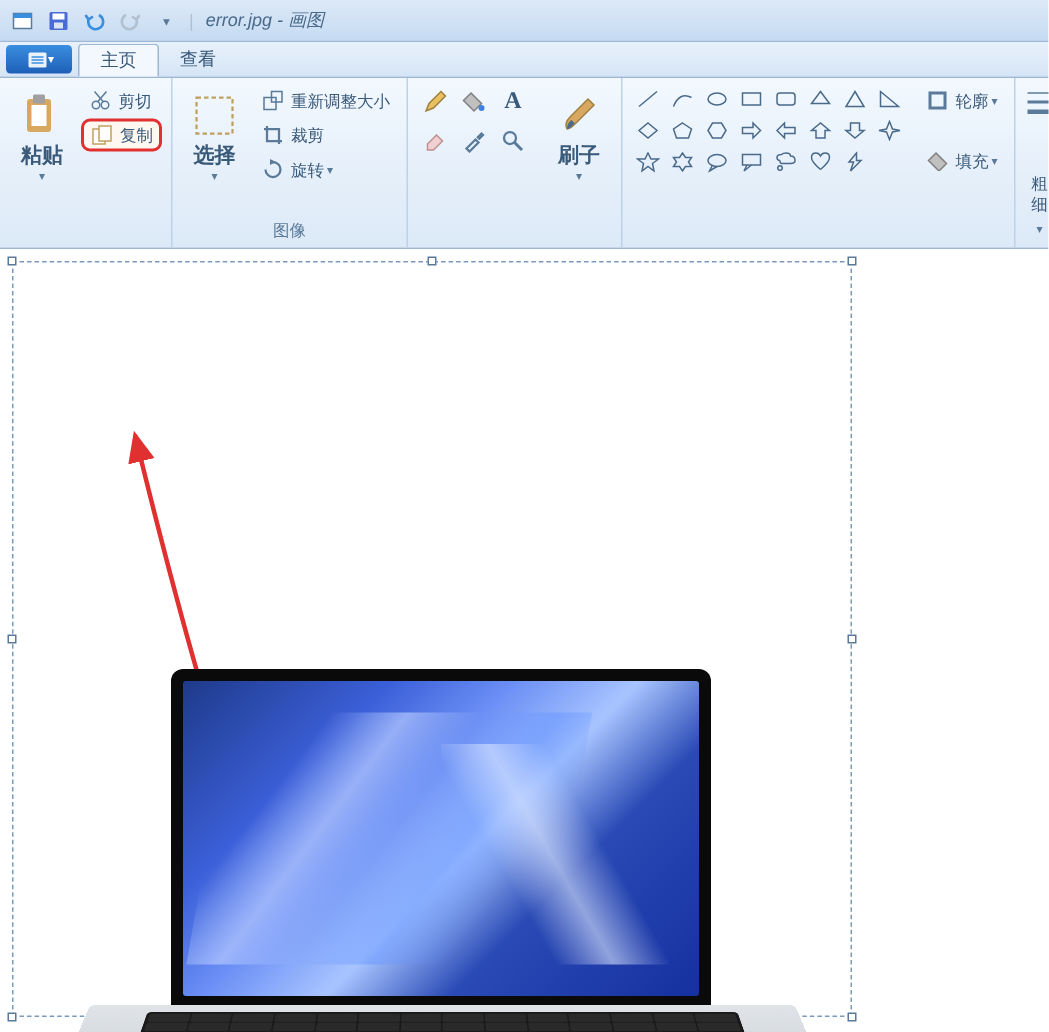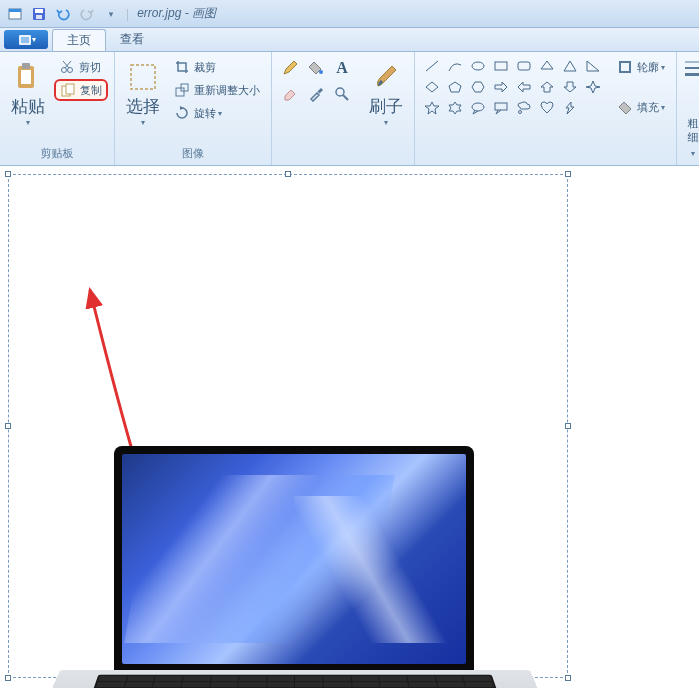--- a/index.html
+++ b/index.html
@@ -15,21 +15,21 @@
 .tab { padding: 0 14px; display: flex; align-items: center; color: #3a5a7a; }
 .tab.active { background: #f2f8fe; border: 1px solid #9db8d6; border-bottom: none; border-radius: 3px 3px 0 0; margin-top: 1px; }
 
 .ribbon { height: 114px; background: linear-gradient(#f2f8fe, #dce9f7); display: flex; border-bottom: 1px solid #9db8d6; }
 .group { border-right: 1px solid #bcd2e8; display: flex; flex-direction: column; }
 .group-body { flex: 1; display: flex; padding: 4px 6px; }
 .group-label { text-align: center; color: #5a7a9a; font-size: 11px; padding: 2px 0 4px; }
 
 .big-btn { width: 44px; display: flex; flex-direction: column; align-items: center; justify-content: flex-start; padding-top: 4px; border: 1px solid transparent; border-radius: 3px; }
 .big-icon { width: 32px; height: 32px; display: flex; align-items: center; justify-content: center; margin-bottom: 2px; }
-.btn-label { font-size: 17px; color: #3a5a7a; text-align: left; }
+.btn-label { font-size: 14px; color: #3a5a7a; text-align: left; font-weight: bold; }
 .dropdown-arrow { font-size: 8px; color: #5a7a9a; }
 
 .small-btns { display: flex; flex-direction: column; justify-content: flex-start; margin-left: 4px; gap: 1px; }
 .small-btn { display: flex; align-items: center; height: 22px; padding: 0 4px; border: 1px solid transparent; border-radius: 3px; }
 .small-icon { width: 16px; height: 16px; display: flex; align-items: center; justify-content: center; margin-right: 4px; }
 .small-label { font-size: 11px; color: #3a5a7a; white-space: nowrap; }
 
 .highlighted { border: 2px solid #e03030 !important; border-radius: 6px; background: #fff8f0; }
 
 .tool-grid { display: grid; grid-template-columns: repeat(3, 24px); grid-auto-rows: 24px; gap: 2px; align-content: start; }
@@ -143,51 +143,50 @@
           <span class="small-icon">
               <svg width="14" height="14">
                 <rect x="1" y="3" width="8" height="10" fill="#fff" stroke="#c0a060"></rect>
                 <rect x="5" y="1" width="8" height="10" fill="#fff" stroke="#c0a060"></rect>
               </svg>
             </span>
           <span class="small-label">复制</span>
         </div>
       </div>
     </div>
-    <div class="group-label">剪贴板</div>
   </div>
 
   <div class="group">
     <div class="group-body">
       <div class="big-btn">
         <div class="big-icon">
             <svg width="30" height="30">
               <rect x="3" y="3" width="24" height="24" fill="none" stroke="#c0a060" stroke-dasharray="3,2" stroke-width="1.5"></rect>
             </svg>
           </div>
         <span class="btn-label">选择</span>
         <span class="dropdown-arrow">▾</span>
       </div>
       <div class="small-btns">
         <div class="small-btn">
           <span class="small-icon">
               <svg width="14" height="14">
-                <path d="M3 1 L3 11 L13 11 M1 3 L11 3 L11 13" fill="none" stroke="#5a7a9a" stroke-width="1.5"></path>
-              </svg>
-            </span>
-          <span class="small-label">裁剪</span>
-        </div>
-        <div class="small-btn">
-          <span class="small-icon">
-              <svg width="14" height="14">
                 <rect x="1" y="5" width="8" height="8" fill="none" stroke="#5a7a9a"></rect>
                 <rect x="6" y="1" width="7" height="7" fill="none" stroke="#5a7a9a"></rect>
               </svg>
             </span>
           <span class="small-label">重新调整大小</span>
+        </div>
+        <div class="small-btn">
+          <span class="small-icon">
+              <svg width="14" height="14">
+                <path d="M3 1 L3 11 L13 11 M1 3 L11 3 L11 13" fill="none" stroke="#5a7a9a" stroke-width="1.5"></path>
+              </svg>
+            </span>
+          <span class="small-label">裁剪</span>
         </div>
         <div class="small-btn">
           <span class="small-icon">
               <svg width="14" height="14">
                 <path d="M7 2 A5 5 0 1 1 2 7" fill="none" stroke="#5a7a9a" stroke-width="1.5"></path>
                 <polygon points="5,0 9,2 5,4" fill="#5a7a9a"></polygon>
               </svg>
             </span>
           <span class="small-label">旋转</span>
           <span class="dropdown-arrow" style="margin-left:2px;">▾</span>

